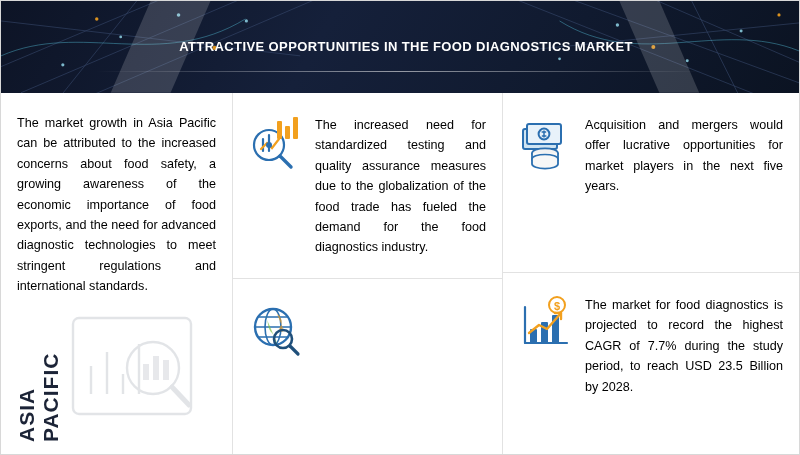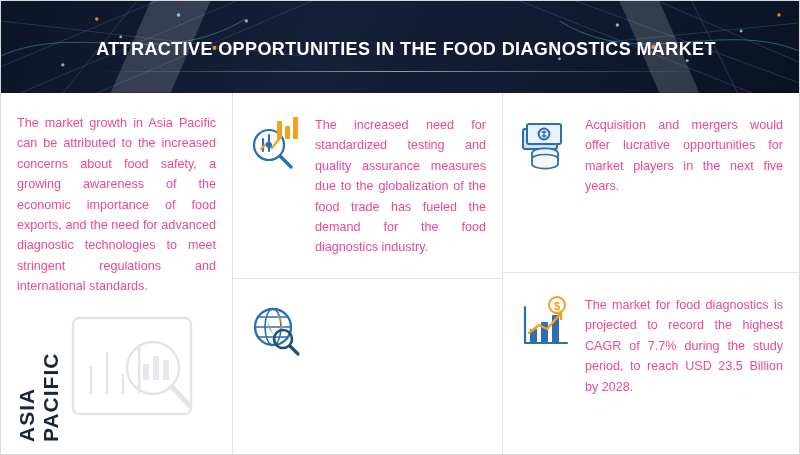--- a/index.html
+++ b/index.html
@@ -36,21 +36,21 @@
     inset: 0;
     pointer-events: none;
   }
   .header-title {
     position: absolute;
     left: 12px;
     right: 0;
     top: 38px;
     text-align: center;
     color: #ffffff;
-    font-size: 18px;
+    font-size: 13px;
     font-weight: bold;
     letter-spacing: 0.4px;
     text-transform: uppercase;
     z-index: 3;
   }
   .header-underline {
     position: absolute;
     left: 95px;
     right: 95px;
     top: 70px;
@@ -84,21 +84,21 @@
   .col-right {
     flex: 1;
     box-sizing: border-box;
     display: flex;
     flex-direction: column;
   }
 
   .para {
     font-size: 12.6px;
     line-height: 1.62;
-    color: #ec4899;
+    color: #000000;
     text-align: justify;
     text-justify: inter-word;
   }
 
   
   .left-text {
     margin: 0;
   }
   .asia-block {
     position: absolute;

